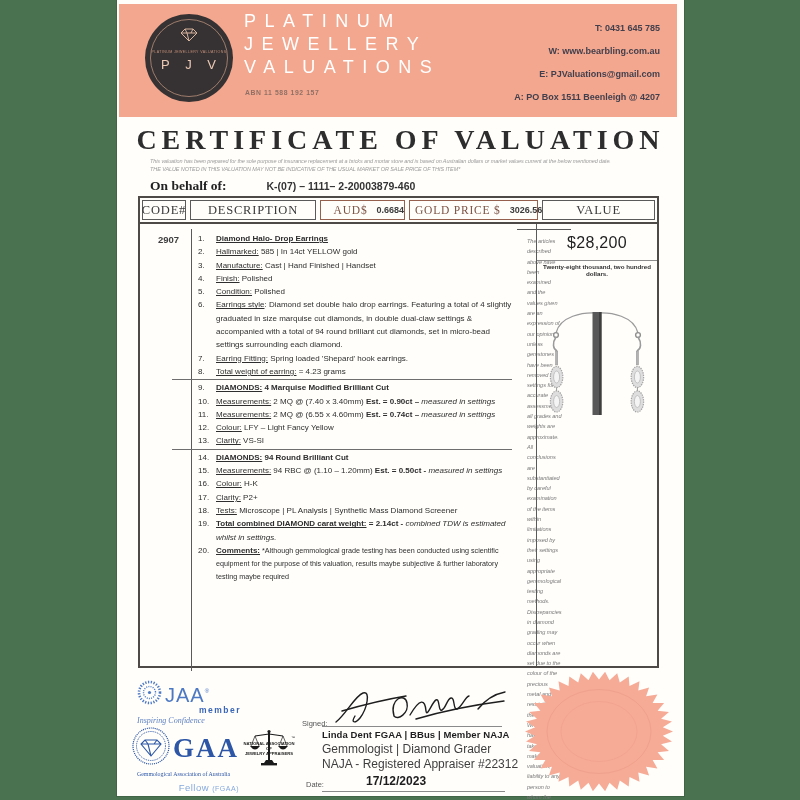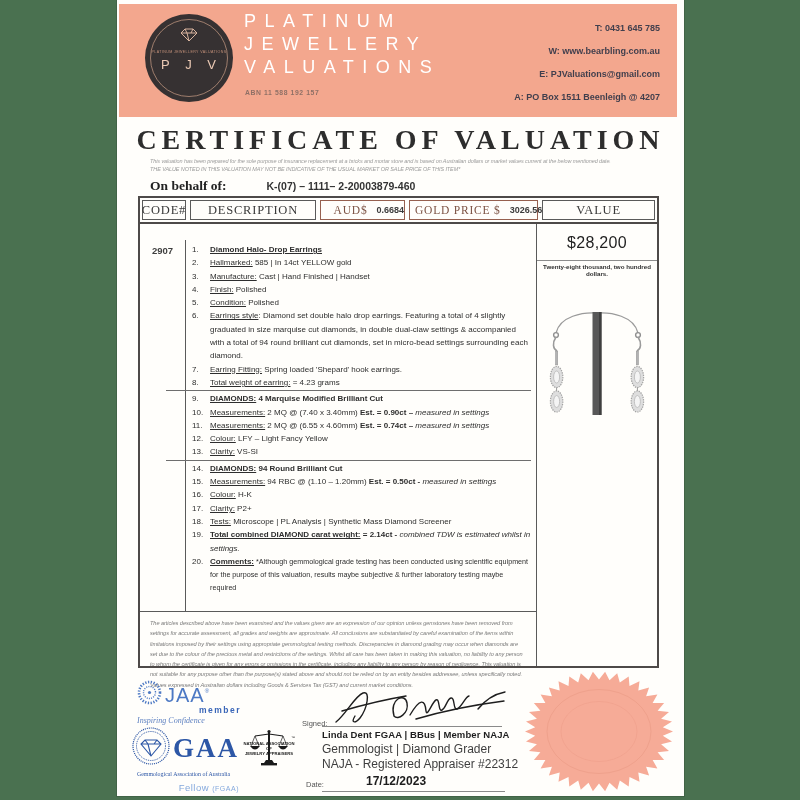--- a/index.html
+++ b/index.html
@@ -40,21 +40,21 @@
          box-sizing:border-box;white-space:nowrap;}
   .hcell.code{width:44px;flex:none;}
   .hcell.desc{width:126px;flex:none;}
   .hcell.rate{width:85px;flex:none;border-color:#96604f;justify-content:flex-end;padding-left:5px;}
   .hcell.gold{width:129px;flex:none;border-color:#96604f;justify-content:flex-start;padding-left:5px;}
   .hcell.valh{flex:1;}
   .hcell .rlab{font-size:11.5px;color:#7c5243;}
   .hcell .rval{font-family:"Liberation Sans",sans-serif;font-size:9px;font-weight:700;
                color:#3c3c3c;margin-left:9px;letter-spacing:0;}
   .tbody{position:absolute;top:26px;left:0;right:0;bottom:0;}
-  .leftzone{position:absolute;left:0;top:16px;width:396px;height:100%;display:flex;flex-direction:column;box-sizing:border-box;}
+  .leftzone{position:absolute;left:0;top:5px;width:396px;height:100%;display:flex;flex-direction:row;box-sizing:border-box;padding-left:6px;}
   .itemsrow{flex:0 0 371px;display:flex;box-sizing:border-box;}
   .colcode{width:46px;flex:none;border-right:1.5px solid #5a5a5a;text-align:center;
            padding-top:5px;font-size:9.5px;font-weight:700;color:#3f3f3f;box-sizing:border-box;}
   .coldesc{flex:1;padding:3px 5px 0 4px;box-sizing:border-box;}
   .li{display:flex;font-size:8px;line-height:13.3px;color:#2e2e2e;}
   .li .n{width:20px;flex:none;padding-left:2px;box-sizing:border-box;}
   .li .c{flex:1;}
   .li .lab{text-decoration:underline;}
   .li--sec .lab{font-weight:700;}
   .li .bld{font-weight:700;}

